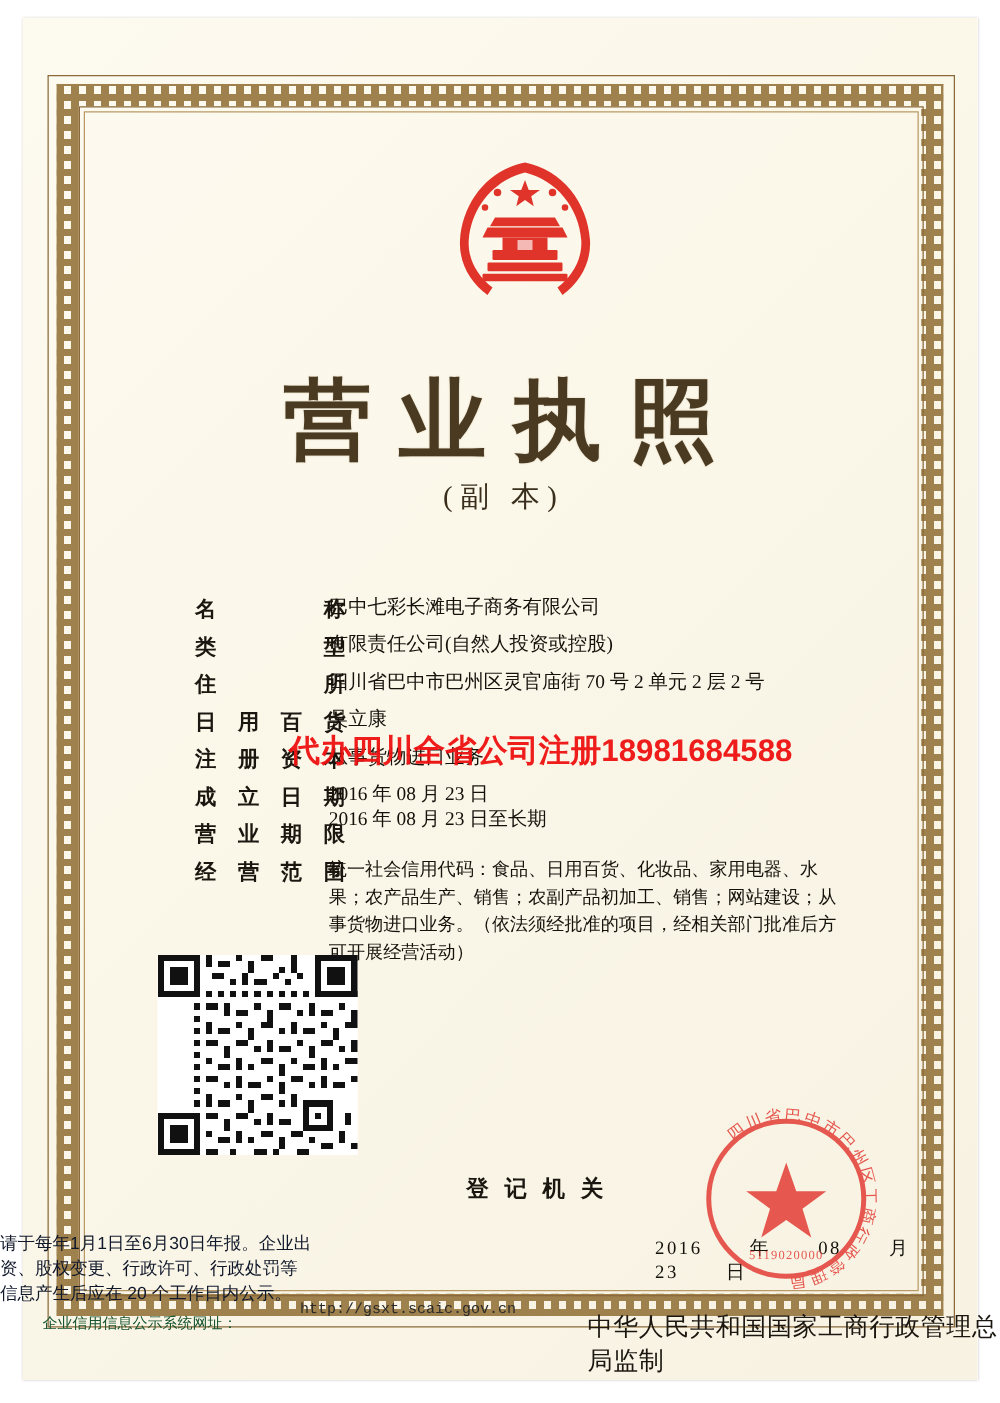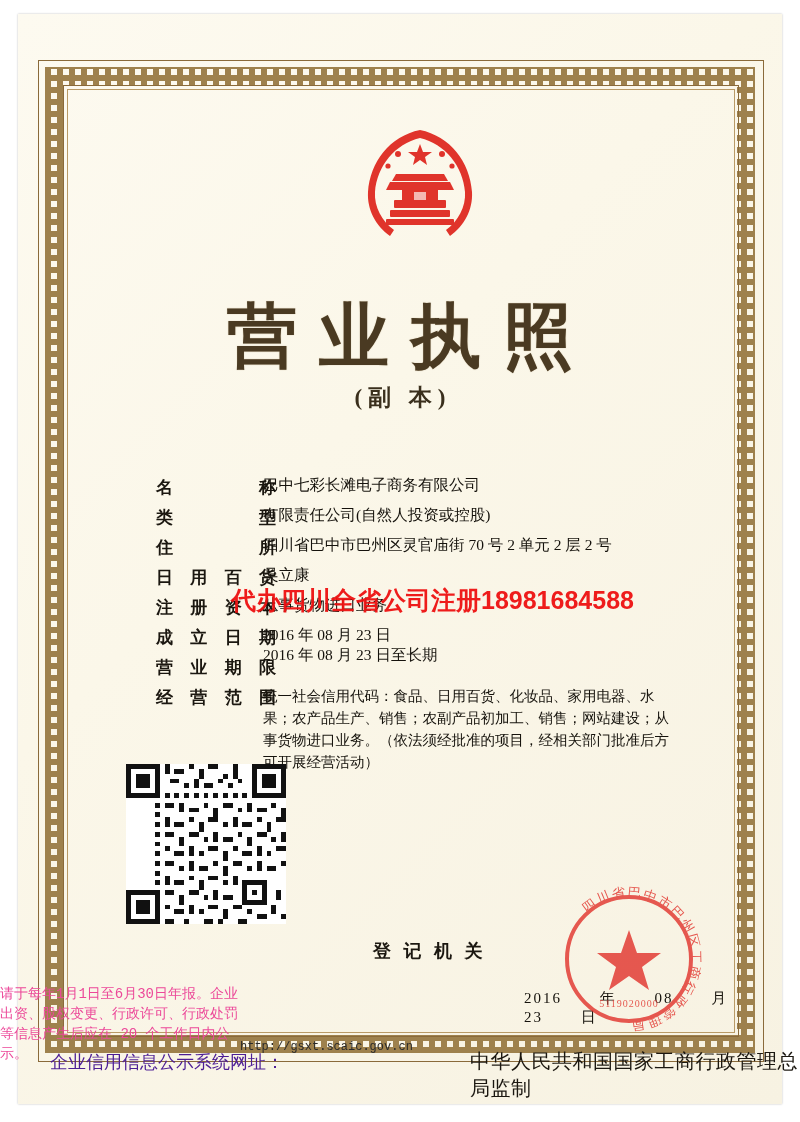--- a/index.html
+++ b/index.html
@@ -101,21 +101,20 @@
   #sub-title {
     position: absolute;
     left: 0;
     top: 368px;
     width: 764px;
     text-align: center;
     font-size: 23px;
     letter-spacing: 6px;
     text-indent: 6px;
     color: #3a2f1c;
-    font-weight: bold;
   }
 
   #credit-code {
     position: absolute;
     left: 0;
     top: 413px;
     width: 764px;
     text-align: center;
     font-size: 17px;
     color: #1e1a12;
@@ -205,30 +204,30 @@
   }
 
   
   #notice {
     position: absolute;
     left: 0px;
     top: 984px;
     width: 250px;
     font-size: 14px;
     line-height: 20px;
-    color: #ec4899;
-    font-family: Liberation Mono, monospace;
+    color: #0f172a;
+    font-family: Liberation Sans, sans-serif;
   }
   #website-line {
     position: absolute;
-    left: 50px;
+    left: 34px;
     top: 1050px;
     width: 470px;
-    font-size: 18px;
-    color: #4c1d95;
+    font-size: 12px;
+    color: #14532d;
   }
   #website-url {
     position: absolute;
     left: 240px;
     top: 1040px;
     font-size: 12px;
     font-family: "Liberation Mono", monospace;
     color: #2a2a2a;
   }
   #issuer {

